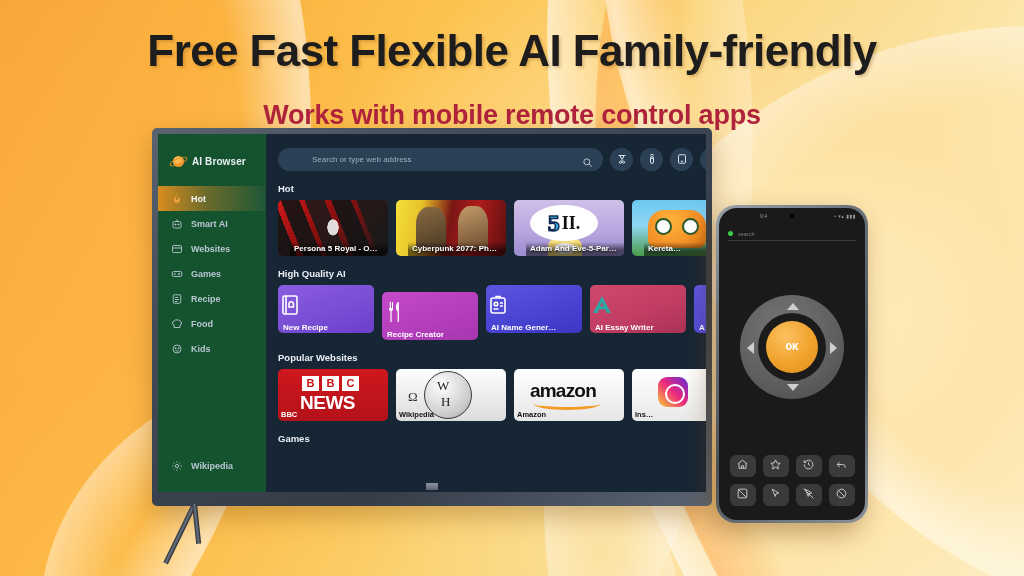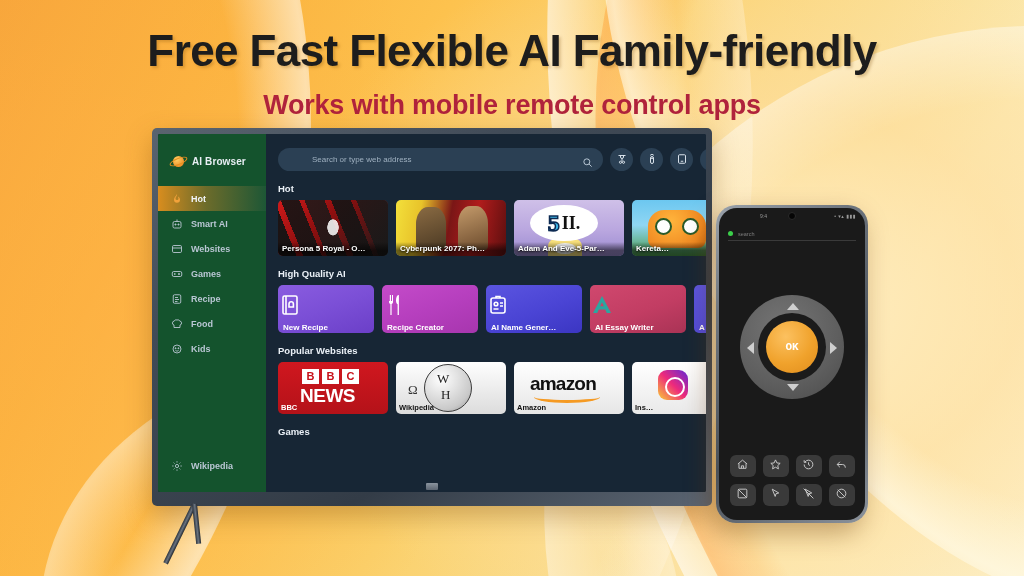--- a/index.html
+++ b/index.html
@@ -38,21 +38,21 @@
     background:radial-gradient(ellipse at center, rgba(255,255,255,0.0) 55%, rgba(255,245,220,0.5) 70%, rgba(255,255,255,0.0) 82%); }
 
   
   .headline {
     position:absolute; top:26px; left:0; width:1024px; text-align:center;
     font-size:44px; font-weight:bold; color:#1D1D1D; letter-spacing:-0.6px;
     text-shadow:2px 2px 3px rgba(130,80,10,0.28);
     white-space:nowrap;
   }
   .subhead {
-    position:absolute; top:90px; left:0; width:1024px; text-align:center;
+    position:absolute; top:100px; left:0; width:1024px; text-align:center;
     font-size:27px; font-weight:bold; color:#B0233C; letter-spacing:-0.2px;
     white-space:nowrap;
   }
 
   
   .tv { position:absolute; left:152px; top:128px; width:560px; height:378px; }
   .tv-bezel {
     position:absolute; inset:0; border-radius:5px;
     background:linear-gradient(150deg,#5a6470 0%, #414b57 30%, #333c47 70%, #5b6572 100%);
     padding:6px 6px 14px 6px;
@@ -126,21 +126,21 @@
   .tb-btn svg { width:12px; height:12px; }
 
   .sec-title { color:#EAF0F6; font-size:9.5px; font-weight:bold; margin:12px 0 6px 0; }
 
   .row { display:flex; gap:8px; }
   .card {
     width:110px; height:56px; border-radius:5px; position:relative; overflow:hidden;
     flex:0 0 110px; background:#2B4054;
   }
   .card-label {
-    position:absolute; left:0; bottom:0; width:100%; padding:2px 4px 3px 4px;
+    position:absolute; left:12px; bottom:0; width:100%; padding:2px 4px 3px 4px;
     color:#fff; font-size:8px; font-weight:bold; white-space:nowrap; overflow:hidden;
     text-shadow:0 1px 2px rgba(0,0,0,0.9);
     background:linear-gradient(180deg, rgba(0,0,0,0) 0%, rgba(0,0,0,0.55) 60%);
   }
 
   
   .art { position:absolute; inset:0; }
   .art-persona { background:linear-gradient(135deg,#D01A1A 0%,#8e0f0f 40%,#1a1a1a 100%); }
   .art-persona:before {
     content:""; position:absolute; inset:0;
@@ -190,21 +190,21 @@
   
   .ai-card {
     width:96px; height:48px; flex:0 0 96px; border-radius:5px; position:relative; overflow:hidden;
     display:flex; align-items:center; justify-content:flex-start;
   }
   .ai-card .ai-label {
     position:absolute; left:0; bottom:1px; width:100%; text-align:left; padding-left:5px;
     color:#fff; font-size:8px; font-weight:bold; white-space:nowrap; overflow:hidden;
   }
   .ai-1 { background:linear-gradient(160deg,#8A5CE0 0%, #7B4FD6 50%, #6B3FC8 100%); }
-  .ai-2 { background:linear-gradient(160deg,#C44BC9 0%, #B63FBE 50%, #A736AE 100%); }
+  .ai-2 { background:linear-gradient(160deg,#C44BC9 0%, #B63FBE 50%, #A736AE 100%);margin-top:7px; }
   .ai-3 { background:linear-gradient(160deg,#5B55E0 0%, #4A44D4 55%, #3B36C2 100%); }
   .ai-4 { background:linear-gradient(160deg,#D0486E 0%, #C23D63 55%, #A93355 100%); }
   .ai-5 { background:linear-gradient(160deg,#5B55E0 0%, #4A44D4 100%); }
   .ai-ico { width:24px; height:24px; margin-bottom:8px; }
   .ai-ico svg { width:24px; height:24px; display:block; }
 
   
   .web-card {
     width:110px; height:52px; flex:0 0 110px; border-radius:5px; position:relative; overflow:hidden;
     background:#fff;

